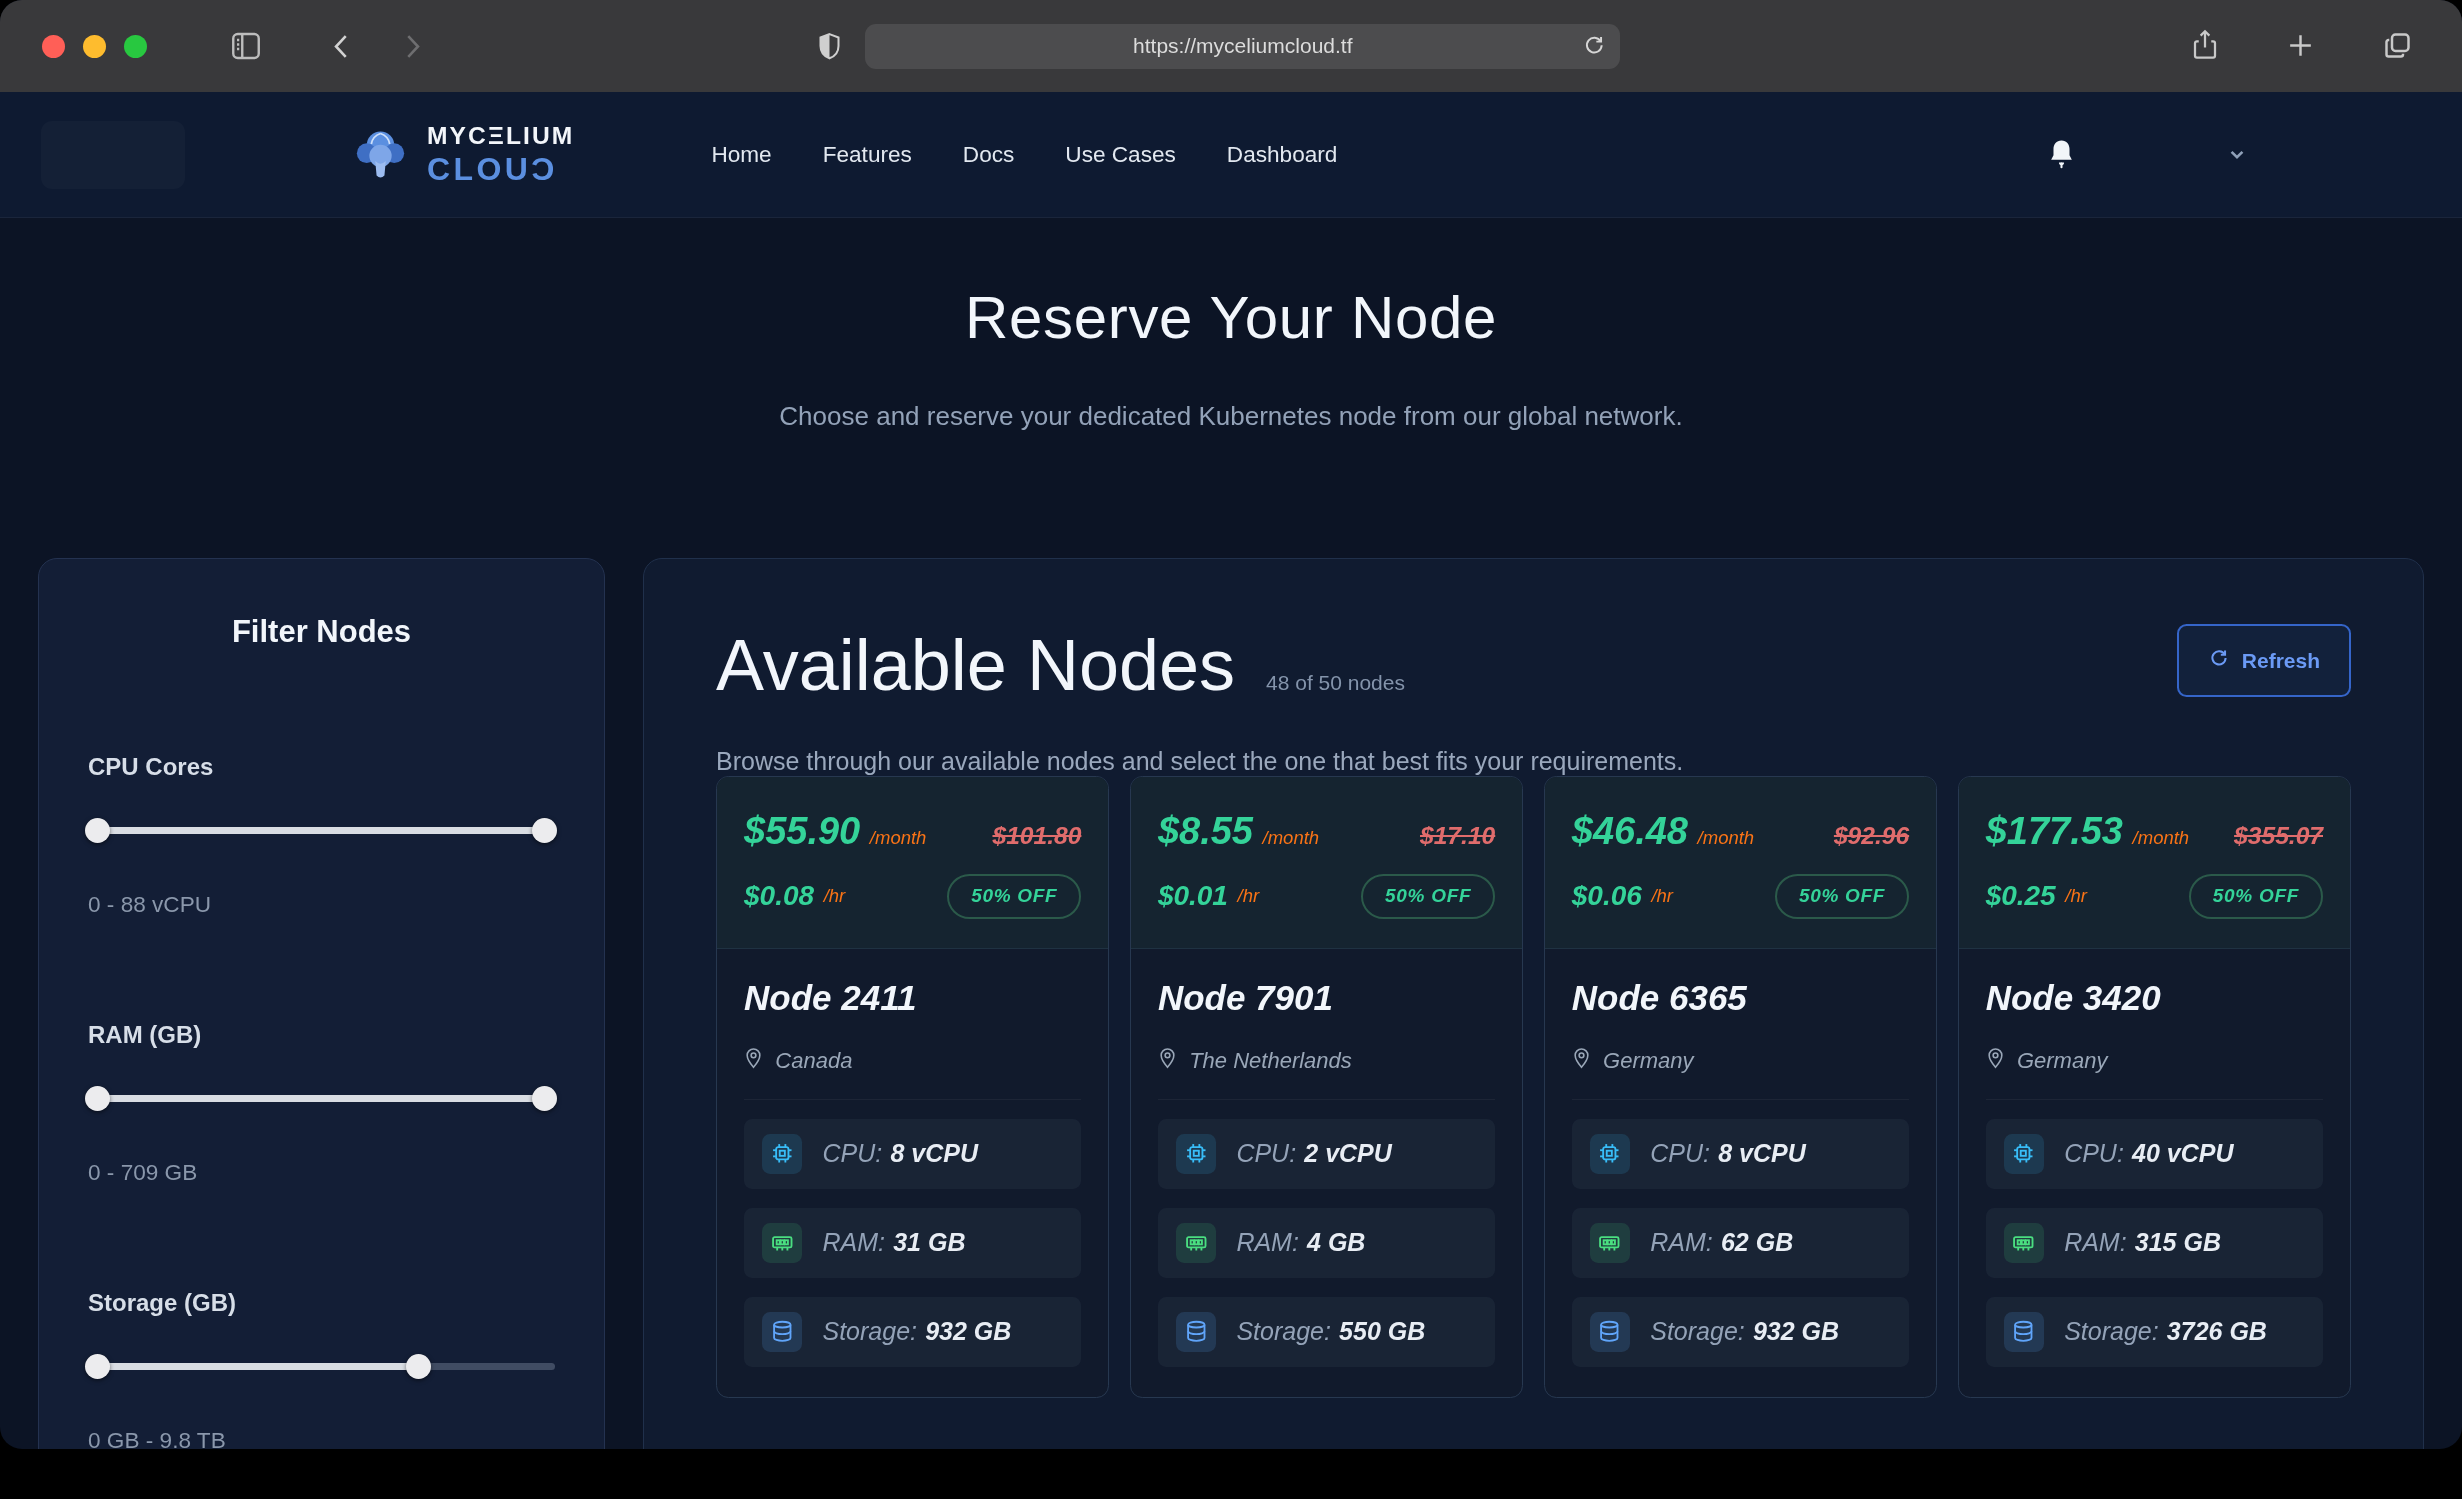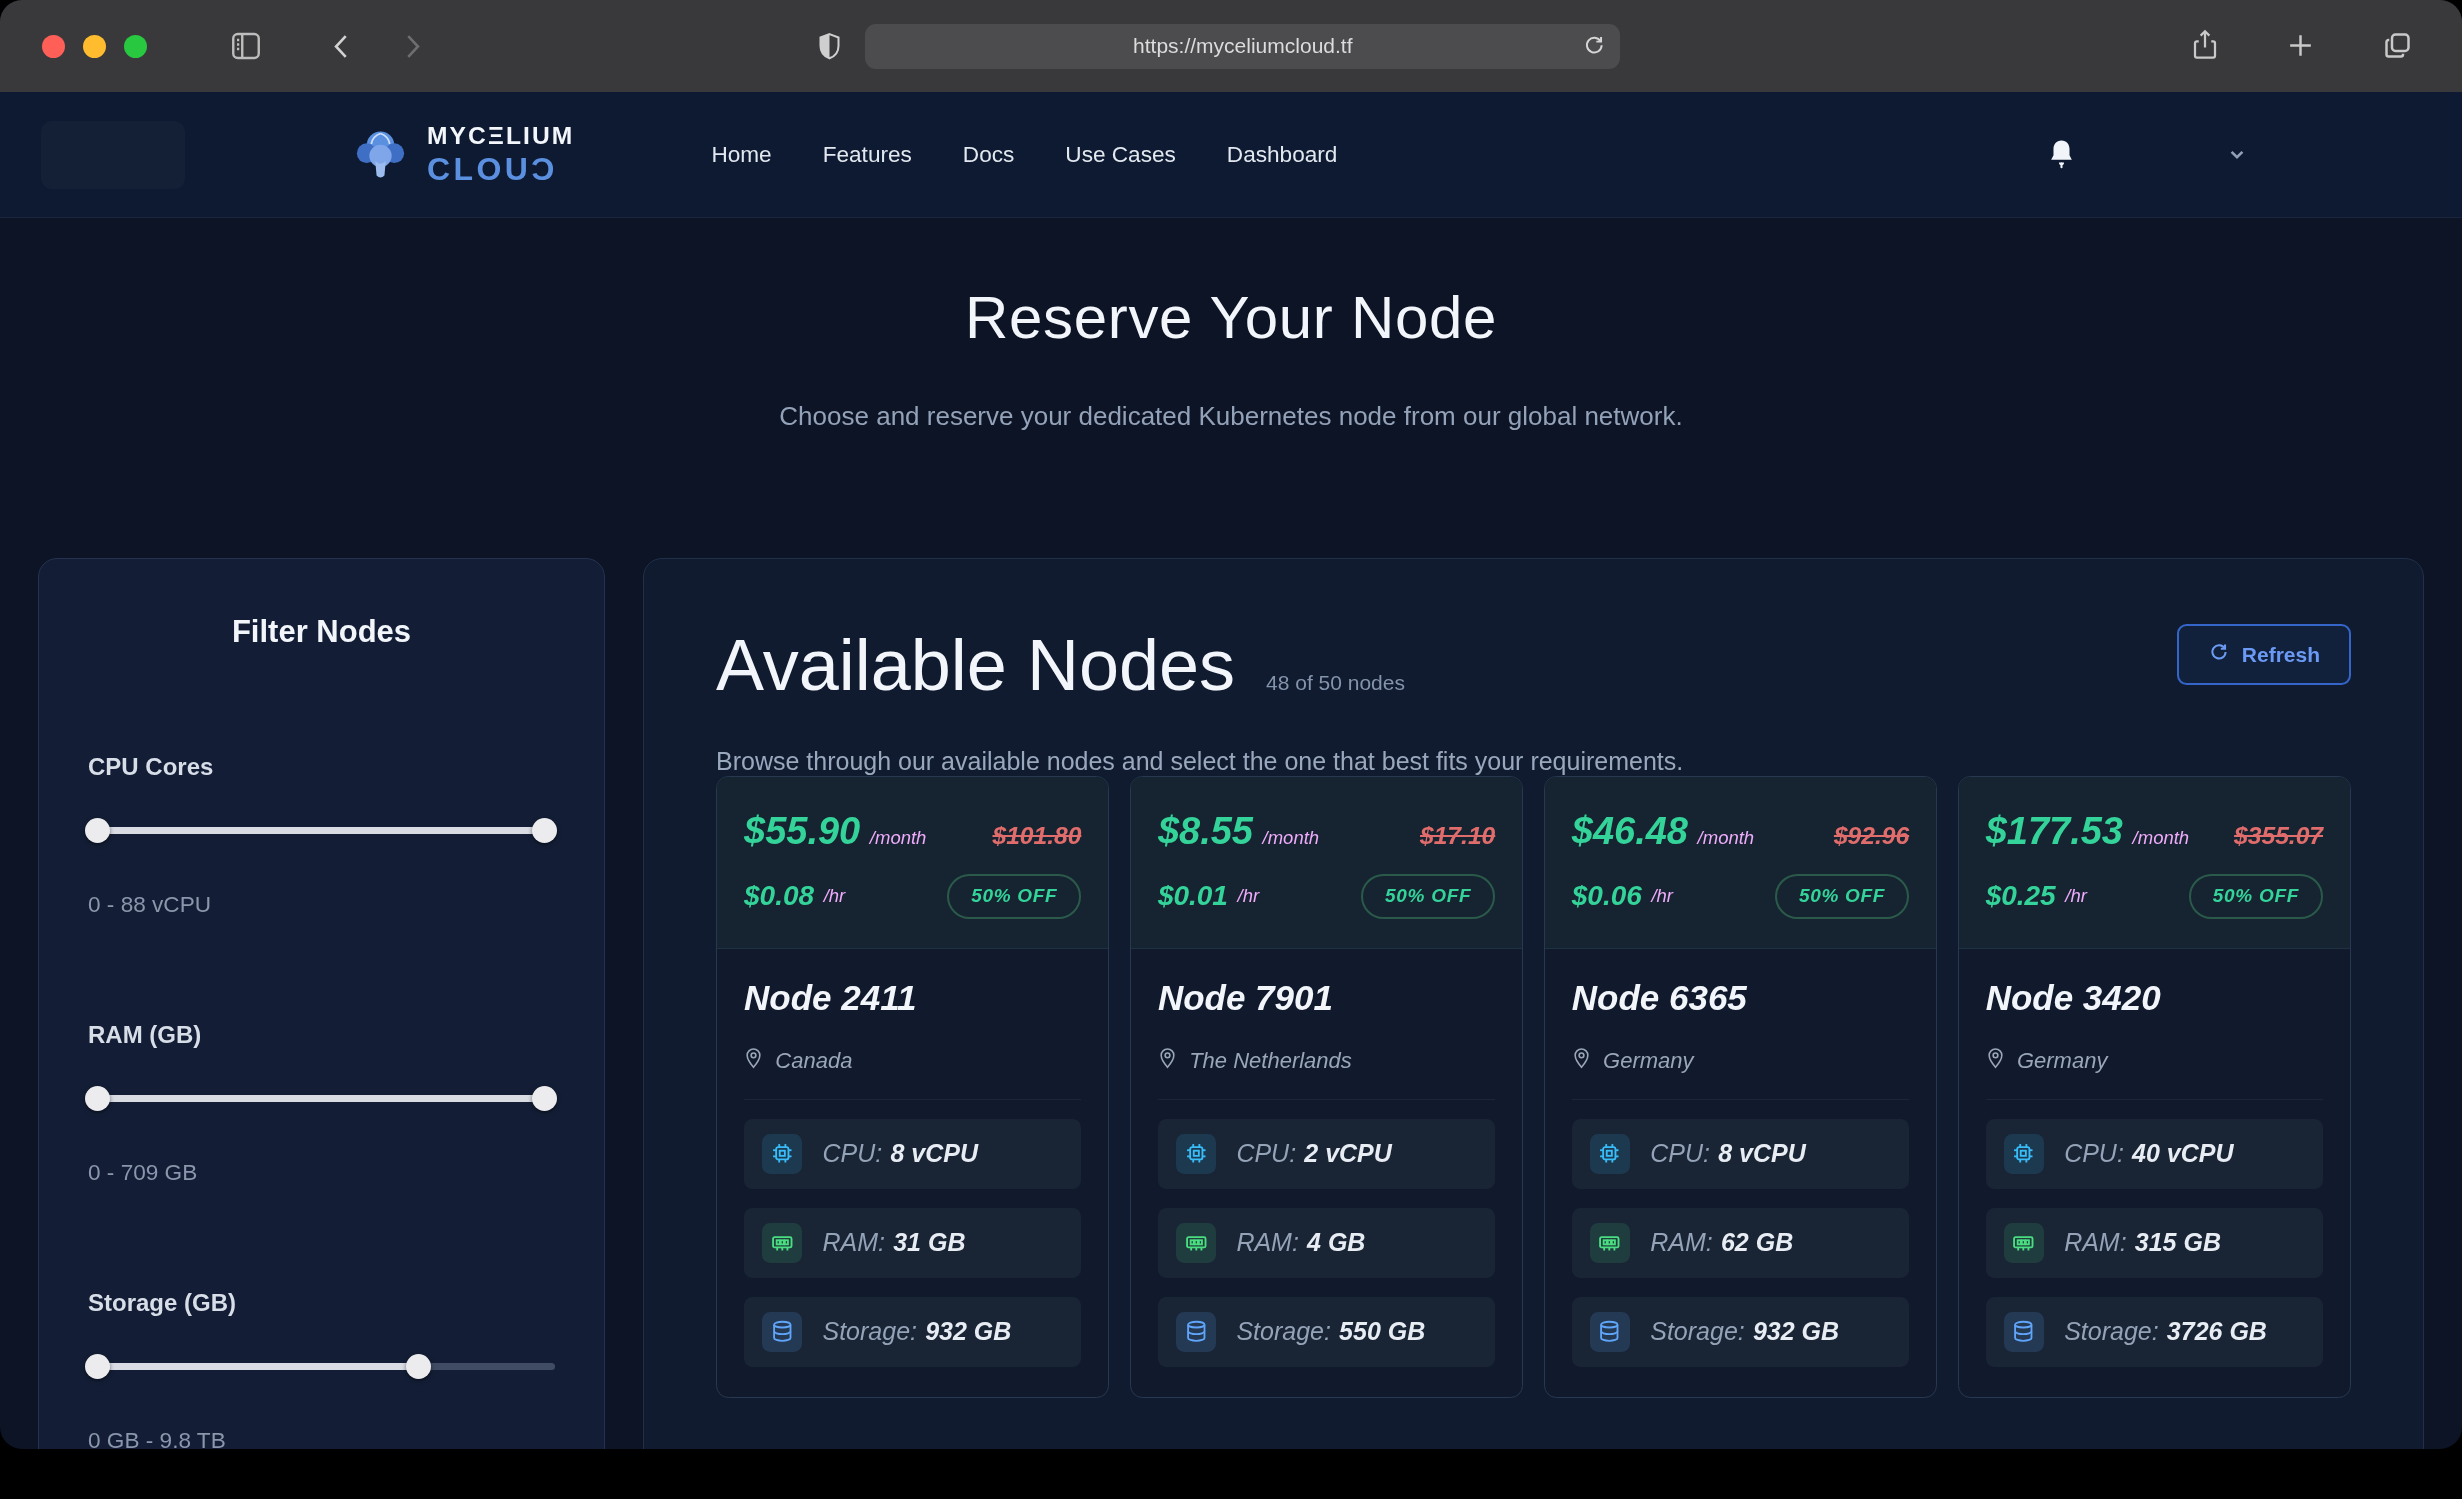--- a/index.html
+++ b/index.html
@@ -58,31 +58,31 @@
                     background:#ececee; box-shadow:0 1.4px 4.1px rgba(0,0,0,0.5); cursor:pointer; }
   .filter-range { margin-top:48px; font-size:22.6px; color:#8a97ab; }
 
   .nodes-panel { flex:1; background:#101b30; border:0.7px solid #20304b; border-radius:19px;
                  padding:65px 72px 96px; }
   .nodes-header { display:flex; align-items:flex-start; }
   .nodes-title-wrap { display:flex; align-items:baseline; }
   .nodes-title { font-size:72px; font-weight:400; color:#f2f6fb;text-align:center; }
   .nodes-count { margin-left:31px; font-size:21px; color:#8494ab; }
   .refresh-btn { margin-left:auto; display:flex; align-items:center; gap:12.3px;
-                 border:2.1px solid #3565c9; border-radius:9.6px; padding:15px 29px;
+                 border:2.1px solid #3565c9; border-radius:9.6px; padding:21px 29px;
                  background:rgba(59,130,246,0.06); color:#6b9af5; font-size:21px; font-weight:700; cursor:pointer; }
   .nodes-desc { margin-top:41px; font-size:25px; color:#9aa8bd; }
 
   .cards-grid { display:grid; grid-template-columns:repeat(4,1fr); gap:20.5px;font-style:italic; }
   .node-card { background:#111a2c; border:0.7px solid #273850; border-radius:12.3px; overflow:hidden;
                display:flex; flex-direction:column; }
   .card-pricing { background:#152430; border-bottom:0.7px solid #1f3242; padding:33px 27px 29px; }
   .price-row { display:flex; align-items:baseline; }
   .price-month { font-size:38px; font-weight:700; color:#34d399; }
-  .price-period { font-size:18.5px; color:#f0abfc; margin-left:9.6px; }
+  .price-period { font-size:18.5px; color:#f97316; margin-left:9.6px; }
   .price-original { margin-left:auto; font-size:24.6px; font-weight:700; color:#e06c6c; text-decoration:line-through; }
   .price-row2 { display:flex; align-items:center; margin-top:20.5px; }
   .price-hour { font-size:28px; font-weight:700; color:#34d399; }
   .discount-badge { margin-left:auto; border:2.1px solid #2b5a4a; border-radius:683px; padding:9.6px 22px;
                     color:#34d399; font-size:19px; font-weight:700; letter-spacing:0.7px; }
   .card-body { padding:29px 27px 30px; display:flex; flex-direction:column; flex:1; }
   .node-name { font-size:35px; font-weight:700; color:#f2f6fb; }
   .node-loc { margin-top:29px; display:flex; align-items:center; gap:12.3px; color:#9aa7b8; font-size:22px;
               padding-bottom:23px; border-bottom:0.7px solid rgba(255,255,255,0.05); }
   .spec-row { margin-top:19px; background:rgba(148,163,184,0.07); border-radius:8.2px;

